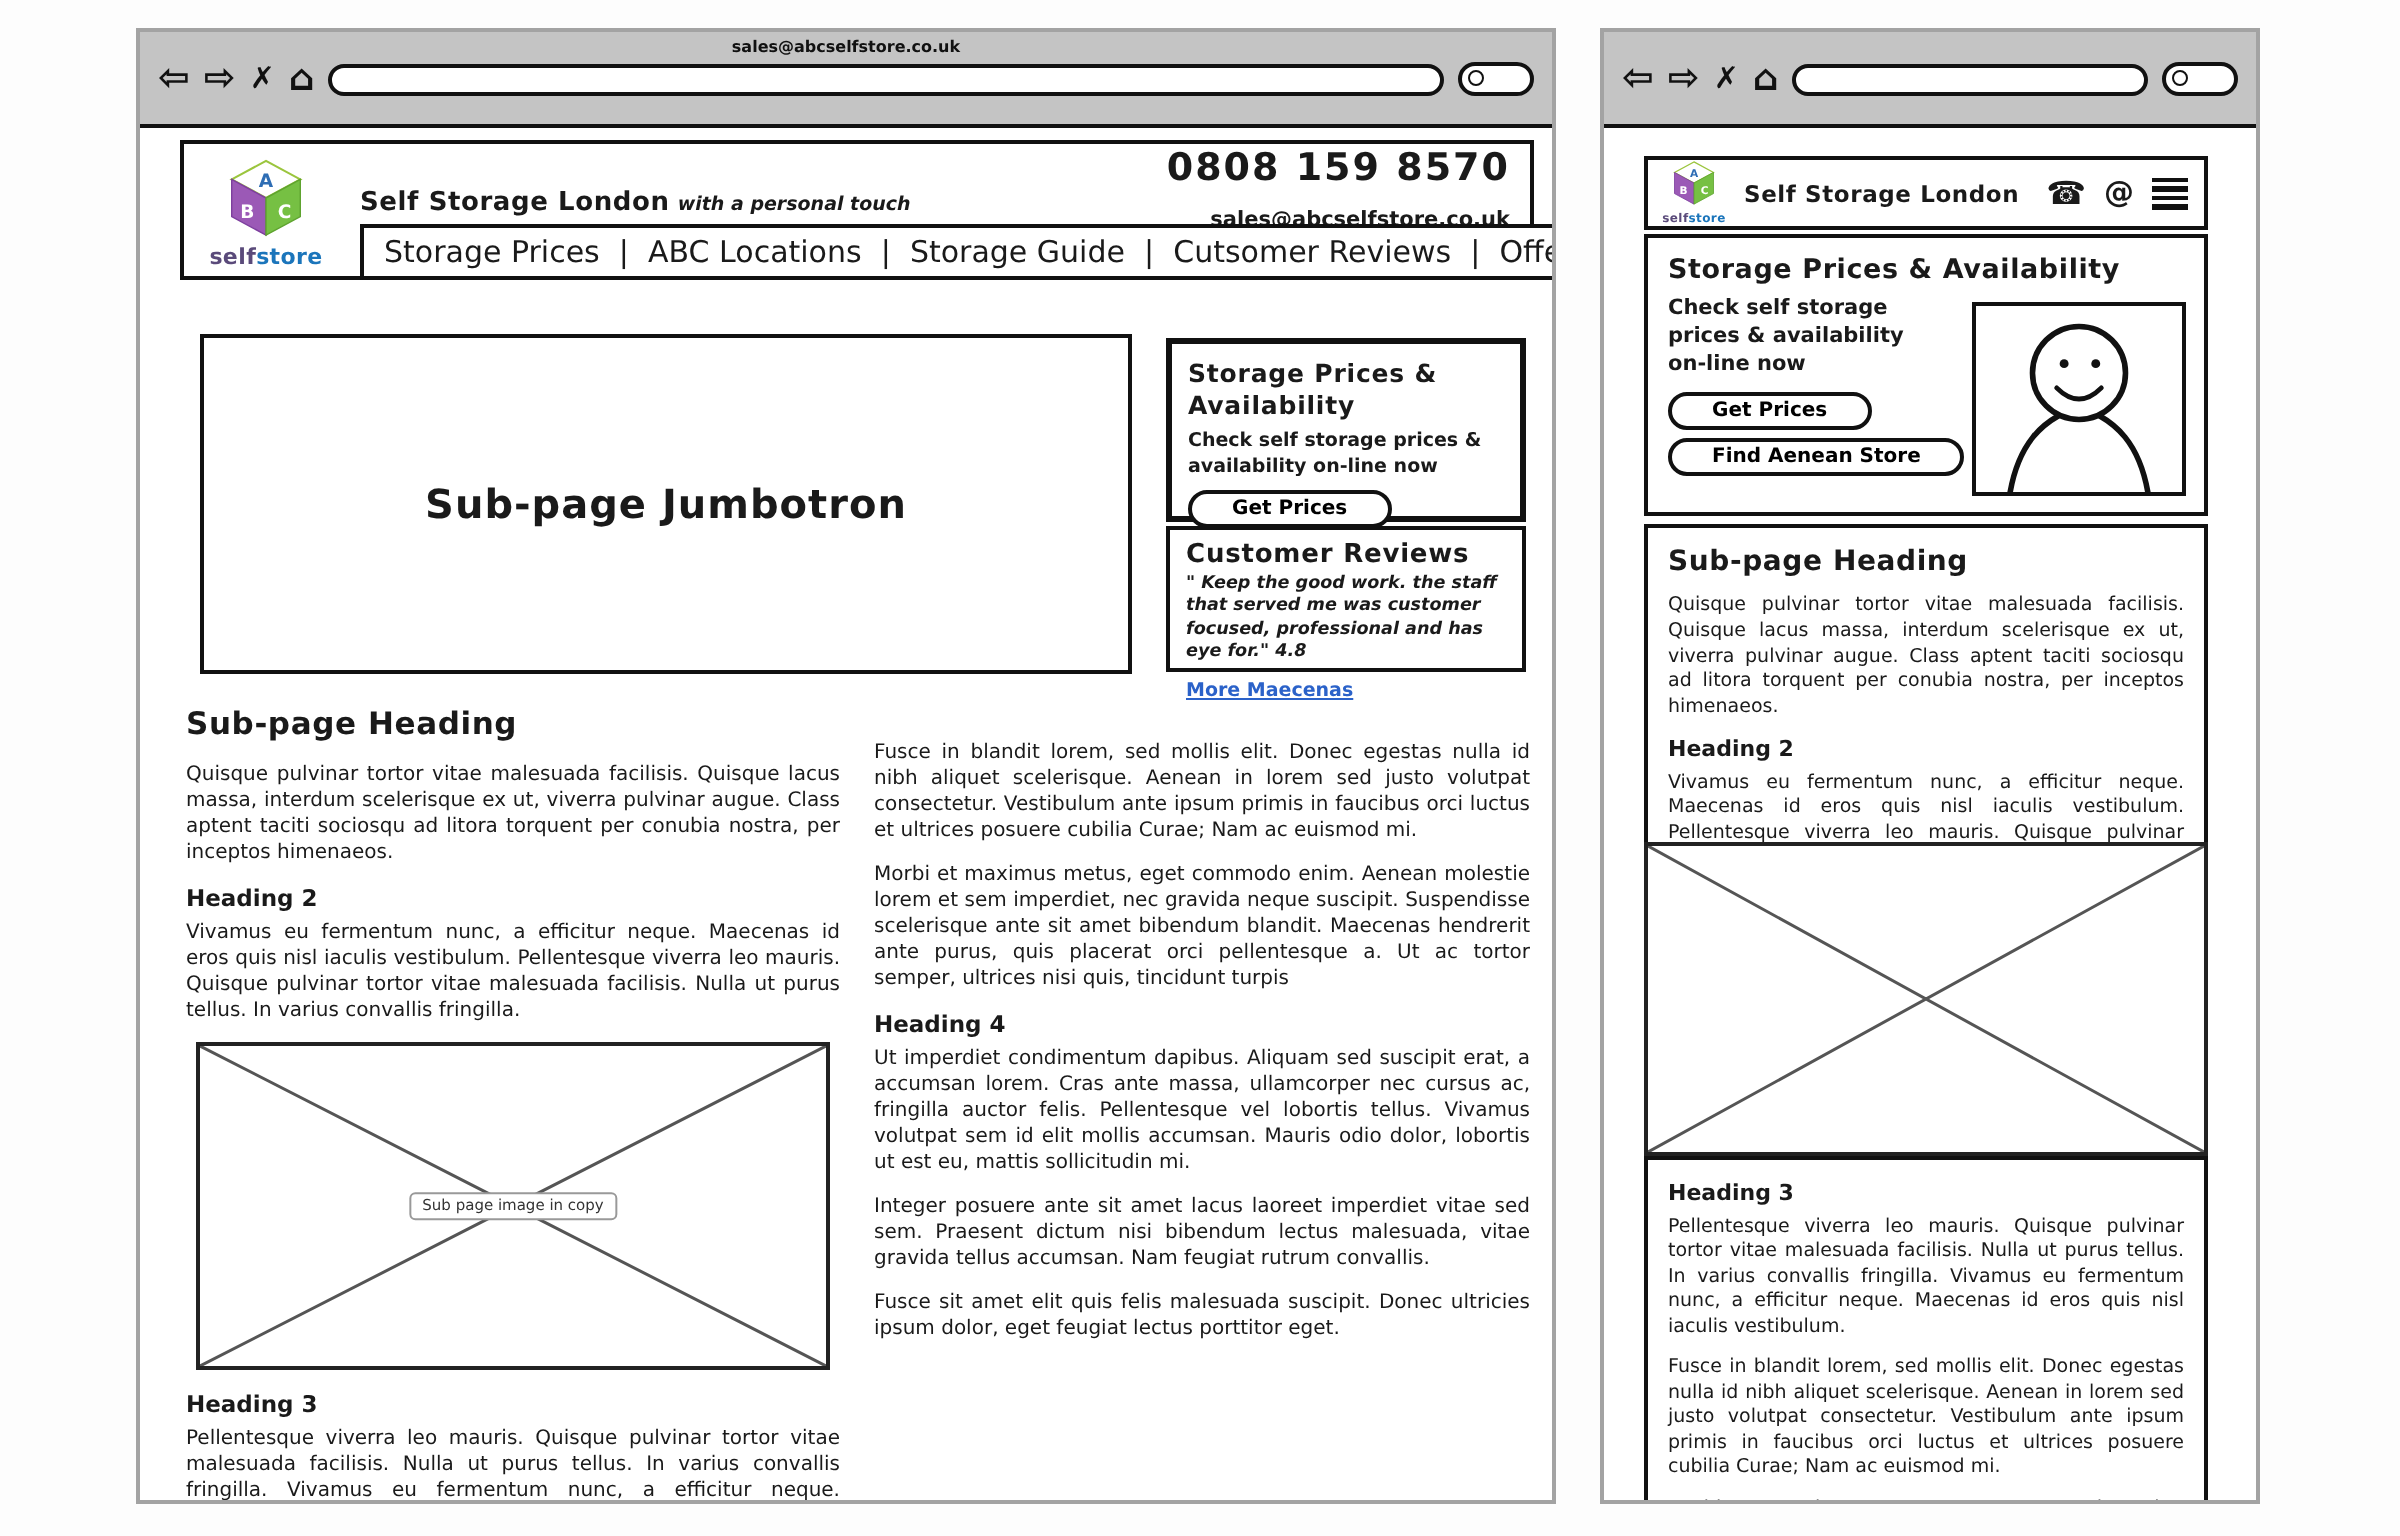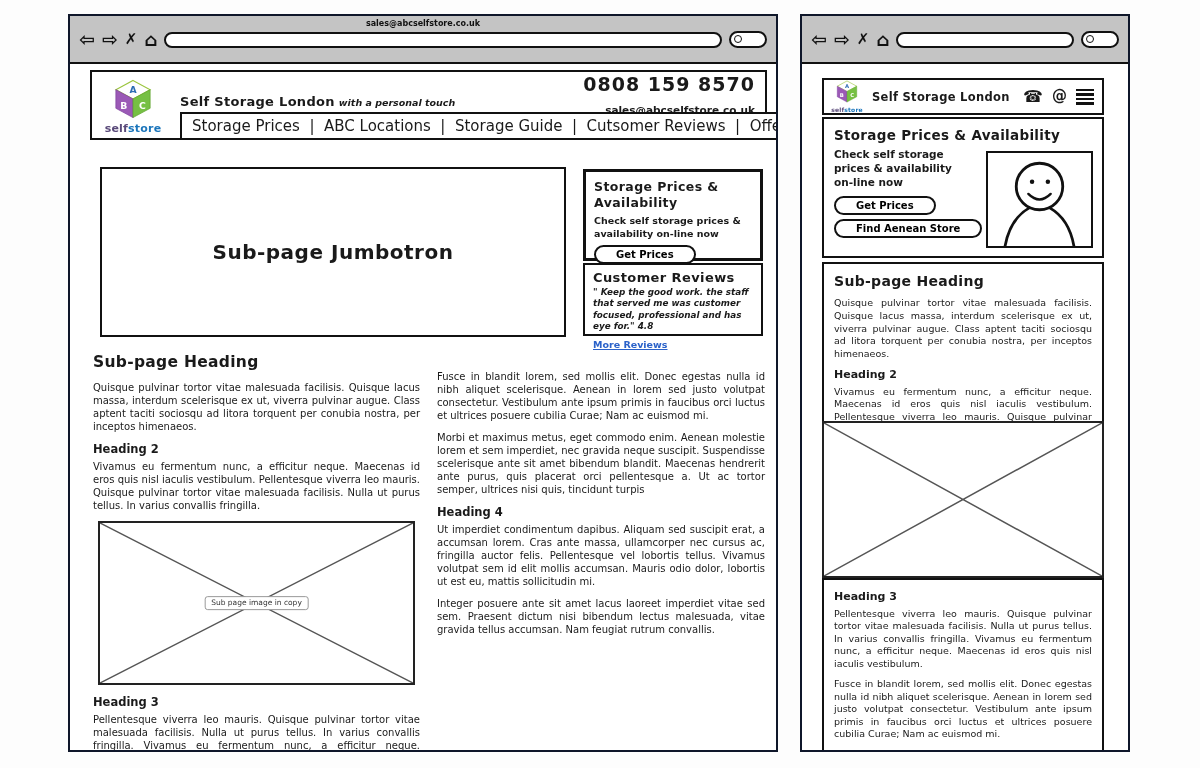--- a/index.html
+++ b/index.html
@@ -1,17 +1,17 @@
 <!DOCTYPE html>
 <html><head>
 <meta charset="utf-8">
 <style>
   * { margin:0; padding:0; box-sizing:content-box; }
   html,body { width:1200px; height:768px; background:#fdfdfd; font-family:"DejaVu Sans",sans-serif; color:#1a1a1a; overflow:hidden; }
-  .frame { position:absolute; top:14px; border:2px solid #0f172a; background:#fff; }
+  .frame { position:absolute; top:14px; border:2px solid #a3a3a3; background:#fff; }
   #desktop-frame { left:68px; width:706px; height:734px; }
   #mobile-frame  { left:800px; width:326px; height:734px; }
 
   
   .chrome { height:46px; background:#c4c4c4; border-bottom:2px solid #111; position:relative; }
   .chrome-title { text-align:center; font-size:8px; font-weight:bold; padding-top:3px; height:11px; color:#111; }
   .chrome-row { display:flex; align-items:center; gap:7px; padding:0 9px; }
   .nav-btn { font-size:19px; line-height:1; font-weight:bold; color:#111; cursor:default; }
   .nav-btn.stop { font-size:15px; }
   .nav-btn.home { font-size:18px; }
@@ -128,21 +128,21 @@
     </div>
 
     <div class="sb-prices">
       <h3>Storage Prices &amp; Availability</h3>
       <p>Check self storage prices &amp; availability on-line now</p>
       <button class="pill-btn">Get Prices</button>
     </div>
     <div class="sb-reviews">
       <h3>Customer Reviews</h3>
       <div class="quote">" Keep the good work. the staff that served me was customer focused, professional and has eye for." 4.8</div>
-      <a>More Reviews</a>
+      <a>More Maecenas</a>
     </div>
 
     <div class="col" id="d-col-left">
       <div class="h-sub">Sub-page Heading</div>
       <p>Quisque pulvinar tortor vitae malesuada facilisis. Quisque lacus massa, interdum scelerisque ex ut, viverra pulvinar augue. Class aptent taciti sociosqu ad litora torquent per conubia nostra, per inceptos himenaeos.</p>
       <div class="h-minor">Heading 2</div>
       <p>Vivamus eu fermentum nunc, a efficitur neque. Maecenas id eros quis nisl iaculis vestibulum. Pellentesque viverra leo mauris. Quisque pulvinar tortor vitae malesuada facilisis. Nulla ut purus tellus. In varius convallis fringilla.</p>
       <div class="img-ph" id="d-img-ph">
         <svg viewBox="0 0 100 100" preserveAspectRatio="none">
           <path d="M0 0 L100 100 M100 0 L0 100" stroke="#555" stroke-width="1.5" fill="none" vector-effect="non-scaling-stroke"></path>
@@ -152,20 +152,21 @@
       <div class="h-minor">Heading 3</div>
       <p>Pellentesque viverra leo mauris. Quisque pulvinar tortor vitae malesuada facilisis. Nulla ut purus tellus. In varius convallis fringilla. Vivamus eu fermentum nunc, a efficitur neque. Maecenas id eros quis nisl iaculis vestibulum.</p>
     </div>
 
     <div class="col" id="d-col-right">
       <p>Fusce in blandit lorem, sed mollis elit. Donec egestas nulla id nibh aliquet scelerisque. Aenean in lorem sed justo volutpat consectetur. Vestibulum ante ipsum primis in faucibus orci luctus et ultrices posuere cubilia Curae; Nam ac euismod mi.</p>
       <p>Morbi et maximus metus, eget commodo enim. Aenean molestie lorem et sem imperdiet, nec gravida neque suscipit. Suspendisse scelerisque ante sit amet bibendum blandit. Maecenas hendrerit ante purus, quis placerat orci pellentesque a. Ut ac tortor semper, ultrices nisi quis, tincidunt turpis</p>
       <div class="h-minor">Heading 4</div>
       <p>Ut imperdiet condimentum dapibus. Aliquam sed suscipit erat, a accumsan lorem. Cras ante massa, ullamcorper nec cursus ac, fringilla auctor felis. Pellentesque vel lobortis tellus. Vivamus volutpat sem id elit mollis accumsan. Mauris odio dolor, lobortis ut est eu, mattis sollicitudin mi.</p>
       <p>Integer posuere ante sit amet lacus laoreet imperdiet vitae sed sem. Praesent dictum nisi bibendum lectus malesuada, vitae gravida tellus accumsan. Nam feugiat rutrum convallis.</p>
+      <p>Fusce sit amet elit quis felis malesuada suscipit. Donec ultricies ipsum dolor, eget feugiat lectus porttitor eget.</p>
     </div>
   </div>
 </div>
 
 <div class="frame" id="mobile-frame">
   <div class="chrome">
     <div class="chrome-title"></div>
     <div class="chrome-row">
       <span class="nav-btn">⇦</span>
       <span class="nav-btn">⇨</span>

